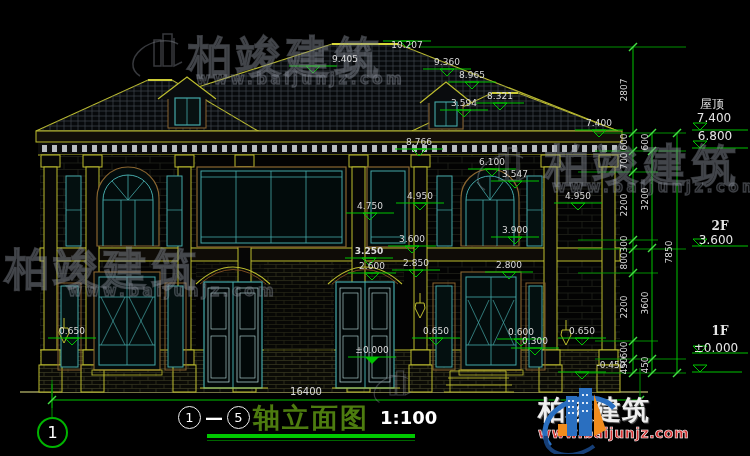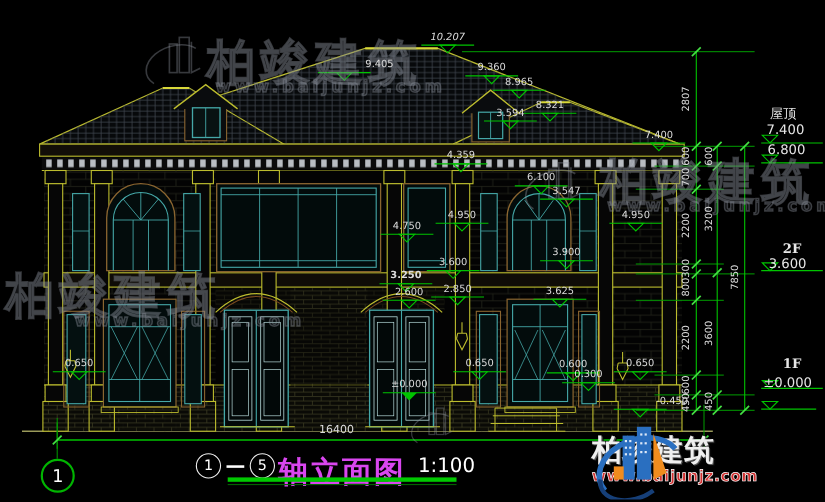--- a/index.html
+++ b/index.html
@@ -12,22 +12,22 @@
   .rl{position:absolute;transform:translate(-50%,-50%);font-size:12px;color:#e6e6e6;white-space:nowrap;}
   .rl.flr{font-weight:bold;font-family:"DejaVu Serif",serif;}
   .wm{position:absolute;font-weight:700;white-space:nowrap;
       color:rgba(138,143,153,0.14);-webkit-text-stroke:1.3px rgba(138,143,153,0.40);}
   .wm.big{font-size:44px;letter-spacing:5px;}
   .wm.url{font-size:15px;letter-spacing:3.5px;}
   .title-row{position:absolute;left:178px;top:404px;display:flex;align-items:center;gap:3px;}
   .ax{width:21px;height:21px;border:1.6px solid #f0f0f0;border-radius:50%;display:flex;
       align-items:center;justify-content:center;font-size:13px;color:#fff;flex:0 0 auto;}
   .tdash{color:#fff;font-size:18px;font-weight:bold;margin:0 1px;}
-  .tname{color:#d946ef;font-size:27px;font-weight:700;letter-spacing:2px;line-height:1;margin-top:12px;}
-  .tscale{color:#fff;font-size:18px;font-weight:400;margin-left:8px;}
+  .tname{color:#4d7c0f;font-size:27px;font-weight:700;letter-spacing:2px;line-height:1;}
+  .tscale{color:#fff;font-size:18px;font-weight:700;margin-left:8px;}
   .title-underline{position:absolute;left:207px;top:434px;width:208px;height:4px;background:#00c800;}
   .title-underline2{position:absolute;left:207px;top:440px;width:208px;height:1px;background:#006400;}
   .axis-bubble{position:absolute;left:37px;top:417px;width:27px;height:27px;border:2px solid #00b400;
       border-radius:50%;color:#fff;font-size:16px;display:flex;align-items:center;justify-content:center;}
   .logo{position:absolute;left:536px;top:380px;width:214px;height:76px;display:flex;align-items:center;}
   .logo-text{display:flex;flex-direction:column;margin-left:2px;}
   .logo-brand{font-size:27px;font-weight:700;color:#efefef;letter-spacing:1px;line-height:1.1;
       text-shadow:1px 1px 0 #5a5a5a,2px 2px 1px #0a0a0a;}
   .logo-url{font-size:14px;font-weight:700;color:#d32f2f;-webkit-text-stroke:0.6px #ffffff;letter-spacing:0.5px;}
 </style>
@@ -327,39 +327,39 @@
     </g>
   </svg>
 
   <div class="wm big" style="left:188px;top:28px;">柏竣建筑</div>
   <div class="wm url" style="left:196px;top:70px;">www.baijunjz.com</div>
   <div class="wm big" style="left:545px;top:136px;">柏竣建筑</div>
   <div class="wm url" style="left:552px;top:178px;">www.baijunjz.com</div>
   <div class="wm big" style="left:5px;top:240px;">柏竣建筑</div>
   <div class="wm url" style="left:68px;top:282px;">www.baijunjz.com</div>
 
-  <span class="dim" style="left:407px;top:34px;font-style:italic;">10.207</span>
+  <span class="dim" style="left:407px;top:45px;">10.207</span>
   <span class="dim" style="left:313px;top:59px;margin-left:32px;">9.405</span>
   <span class="dim" style="left:447px;top:62px;">9.360</span>
   <span class="dim" style="left:472px;top:75px;">8.965</span>
   <span class="dim" style="left:500px;top:96px;">8.321</span>
   <span class="dim" style="left:464px;top:103px;">3.594</span>
   <span class="dim" style="left:599px;top:123px;">7.400</span>
-  <span class="dim" style="left:419px;top:142px;">4.359</span>
+  <span class="dim" style="left:419px;top:142px;">8.766</span>
   <span class="dim" style="left:492px;top:162px;">6.100</span>
   <span class="dim" style="left:515px;top:174px;">3.547</span>
   <span class="dim" style="left:420px;top:196px;">4.950</span>
   <span class="dim" style="left:370px;top:206px;">4.750</span>
   <span class="dim" style="left:578px;top:196px;">4.950</span>
   <span class="dim" style="left:515px;top:230px;">3.900</span>
   <span class="dim" style="left:412px;top:239px;">3.600</span>
   <span class="dim" style="left:369px;top:251px;font-weight:bold;">3.250</span>
   <span class="dim" style="left:372px;top:266px;">2.600</span>
   <span class="dim" style="left:416px;top:263px;">2.850</span>
-  <span class="dim" style="left:509px;top:265px;">3.625</span>
+  <span class="dim" style="left:509px;top:265px;">2.800</span>
   <span class="dim" style="left:72px;top:331px;">0.650</span>
   <span class="dim" style="left:436px;top:331px;">0.650</span>
   <span class="dim" style="left:521px;top:332px;">0.600</span>
   <span class="dim" style="left:535px;top:341px;">0.300</span>
   <span class="dim" style="left:582px;top:331px;">0.650</span>
   <span class="dim" style="left:372px;top:350px;">±0.000</span>
   <span class="dim" style="left:611px;top:365px;">-0.450</span>
 
   <span class="dim rot" style="left:624px;top:90px;">2807</span>
   <span class="dim rot" style="left:624px;top:142px;">600</span>

